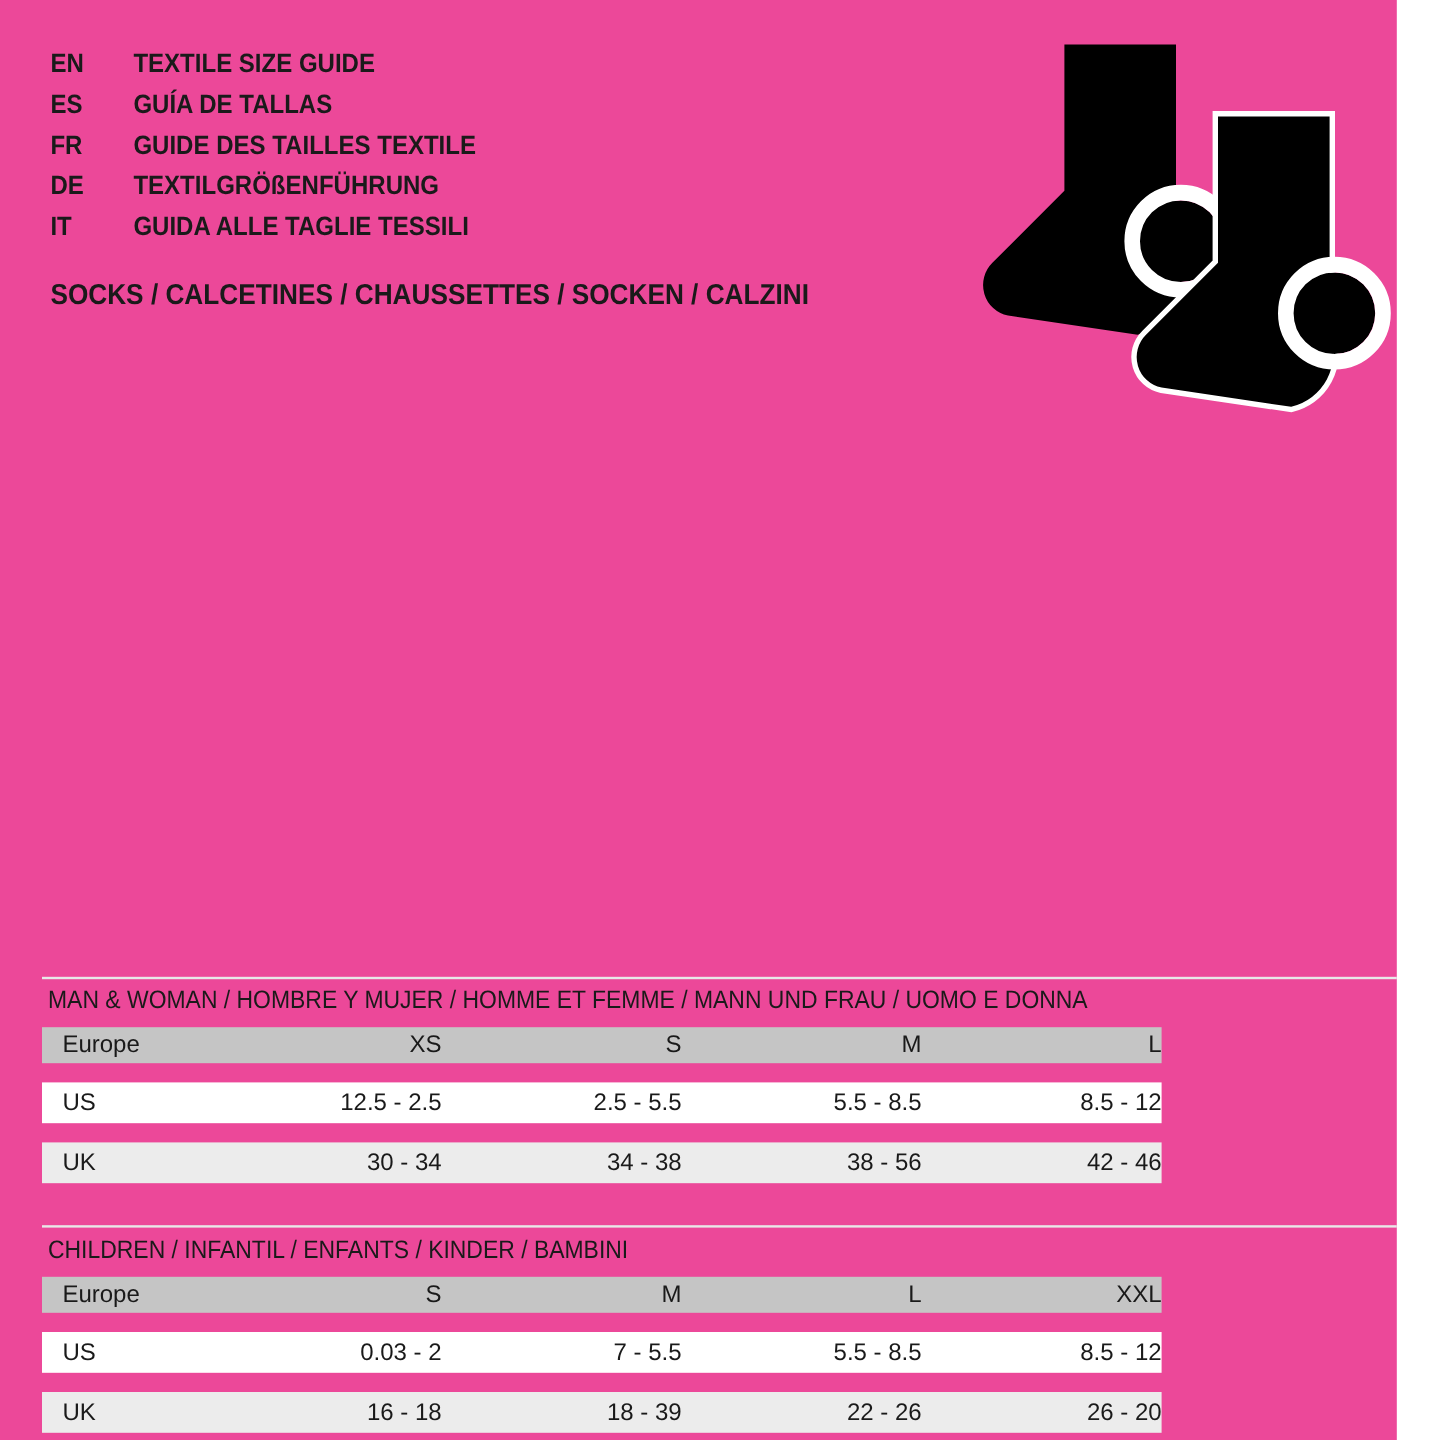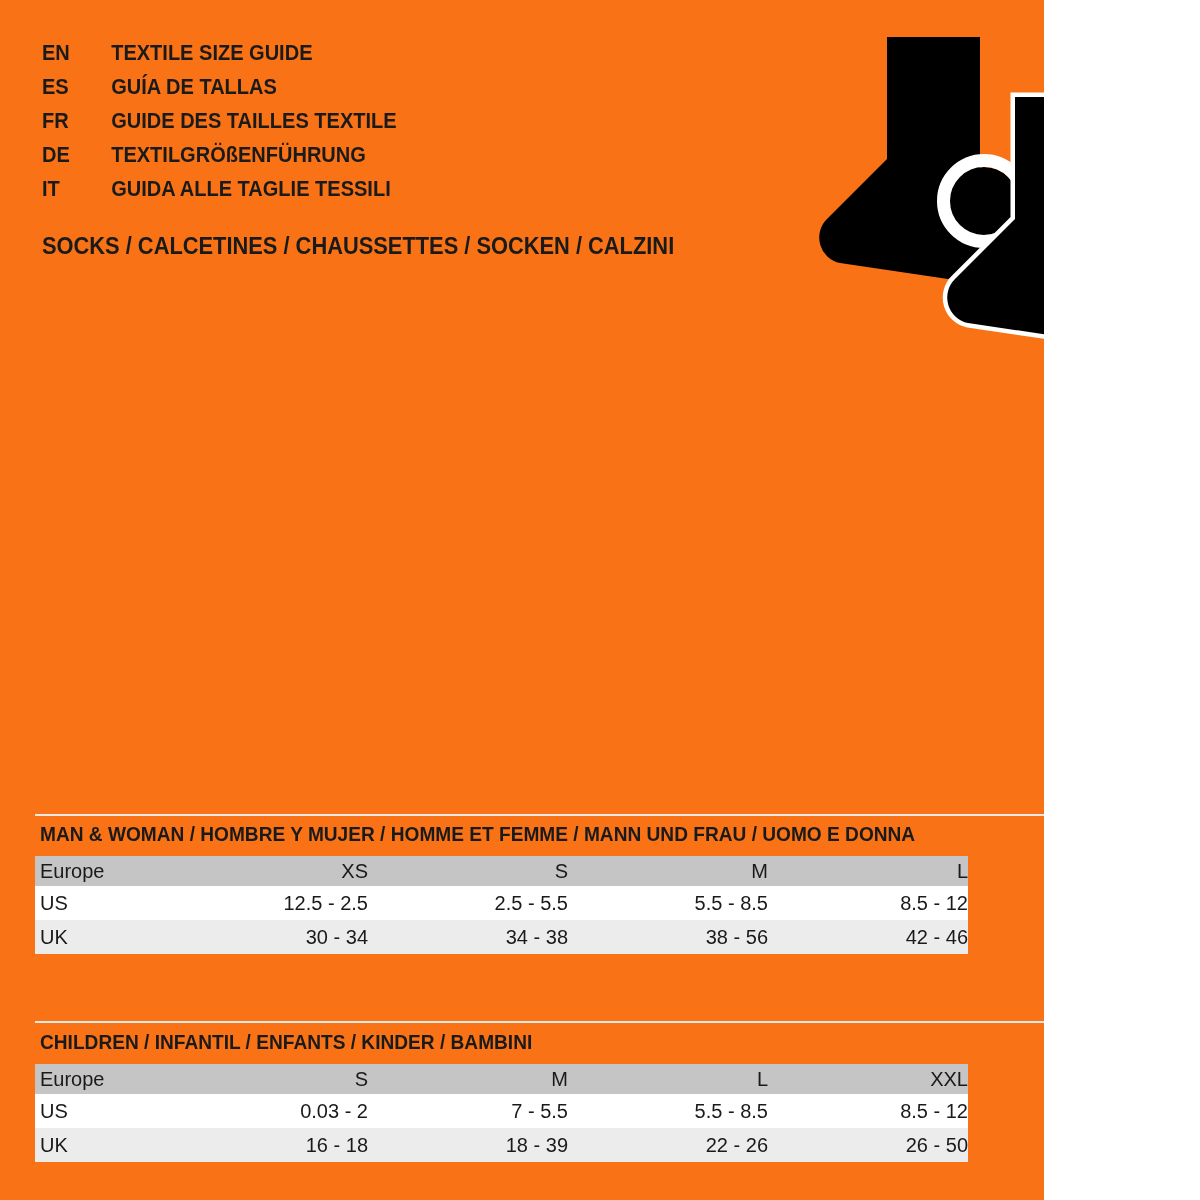--- a/index.html
+++ b/index.html
@@ -1,46 +1,46 @@
 <!DOCTYPE html>
 <html><head>
 <meta charset="utf-8">
 <style>
   html,body { margin:0; padding:0; background:#ffffff; }
   .page {
-    position:relative; width:1044px; height:1200px; background:#f97316;
+    position:relative; width:1164px; height:1200px; background:#ec4899;
     font-family:"Liberation Sans", sans-serif; color:#1a1a1a; overflow:hidden;
   }
   .condensed { display:inline-block; transform:scaleX(0.91); transform-origin:left center; white-space:nowrap; }
 
   
   .lang-list { position:absolute; left:42px; top:36px; }
   .lang-row { height:34px; line-height:34px; font-size:22px; font-weight:700; }
   .lang-code { display:inline-block; width:76px; }
   .product-line { position:absolute; left:42px; top:232px; font-size:24px; font-weight:700; }
 
   
   .socks-svg { position:absolute; left:812px; top:33px; }
 
   
   .divider { position:absolute; left:35px; width:1137px; height:2px; background:#e8e8e8; }
   .divider-1 { top:814px; }
   .divider-2 { top:1021px; }
 
   
-  .table-title { position:absolute; left:40px; font-size:21px; font-weight:700;text-align:right; }
+  .table-title { position:absolute; left:40px; font-size:21px; font-weight:400;text-align:right; }
   .title-1 { top:822px; }
   .title-2 { top:1030px; }
   .size-table { position:absolute; left:35px; width:933px; }
   .table-1 { top:856px; }
   .table-2 { top:1064px; }
   .t-row { display:flex; width:100%; font-size:20px; }
   .t-row.head { height:30px; line-height:30px; }
-  .t-row.data { height:34px; line-height:34px; }
-  .c0 { width:133px; padding-left:5px; box-sizing:border-box; text-align:left; }
+  .t-row.data { height:34px; line-height:34px;margin-top:16px; }
+  .c0 { width:133px; padding-left:17px; box-sizing:border-box; text-align:left; }
   .c  { flex:1; text-align:right; }
 </style>
 </head>
 <body>
 
 <div class="page">
 
   <div class="lang-list">
     <div class="lang-row">
       <span class="condensed"><span class="lang-code">EN</span><span>TEXTILE SIZE GUIDE</span></span>
@@ -122,17 +122,17 @@
       <div class="c">0.03 - 2</div>
       <div class="c">7 - 5.5</div>
       <div class="c">5.5 - 8.5</div>
       <div class="c">8.5 - 12</div>
     </div>
     <div class="t-row data" style="background:#ececec">
       <div class="c0">UK</div>
       <div class="c">16 - 18</div>
       <div class="c">18 - 39</div>
       <div class="c">22 - 26</div>
-      <div class="c">26 - 50</div>
+      <div class="c">26 - 20</div>
     </div>
   </div>
 
 </div>
 
 </body></html>

